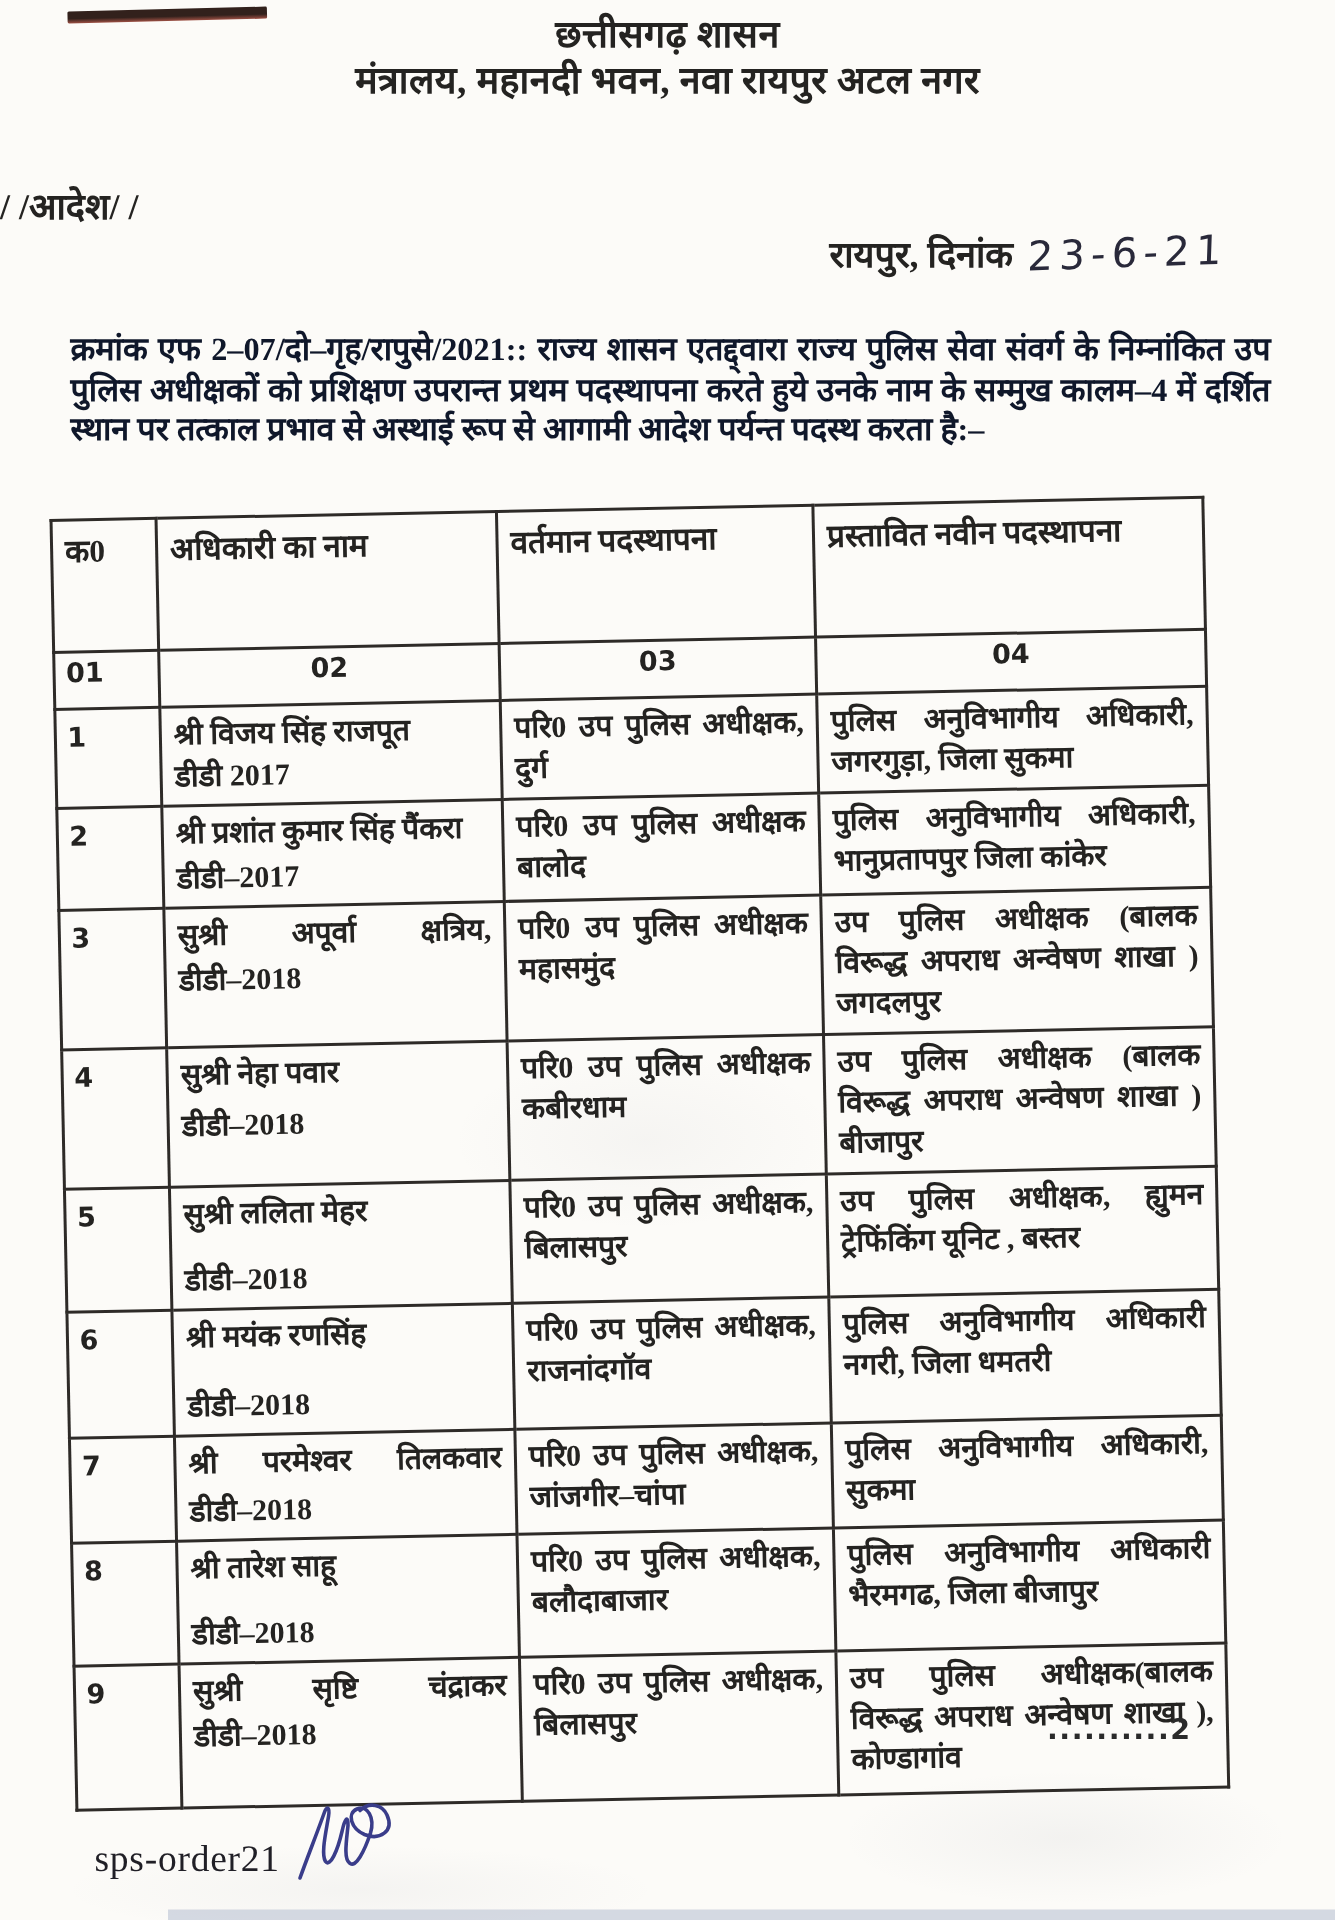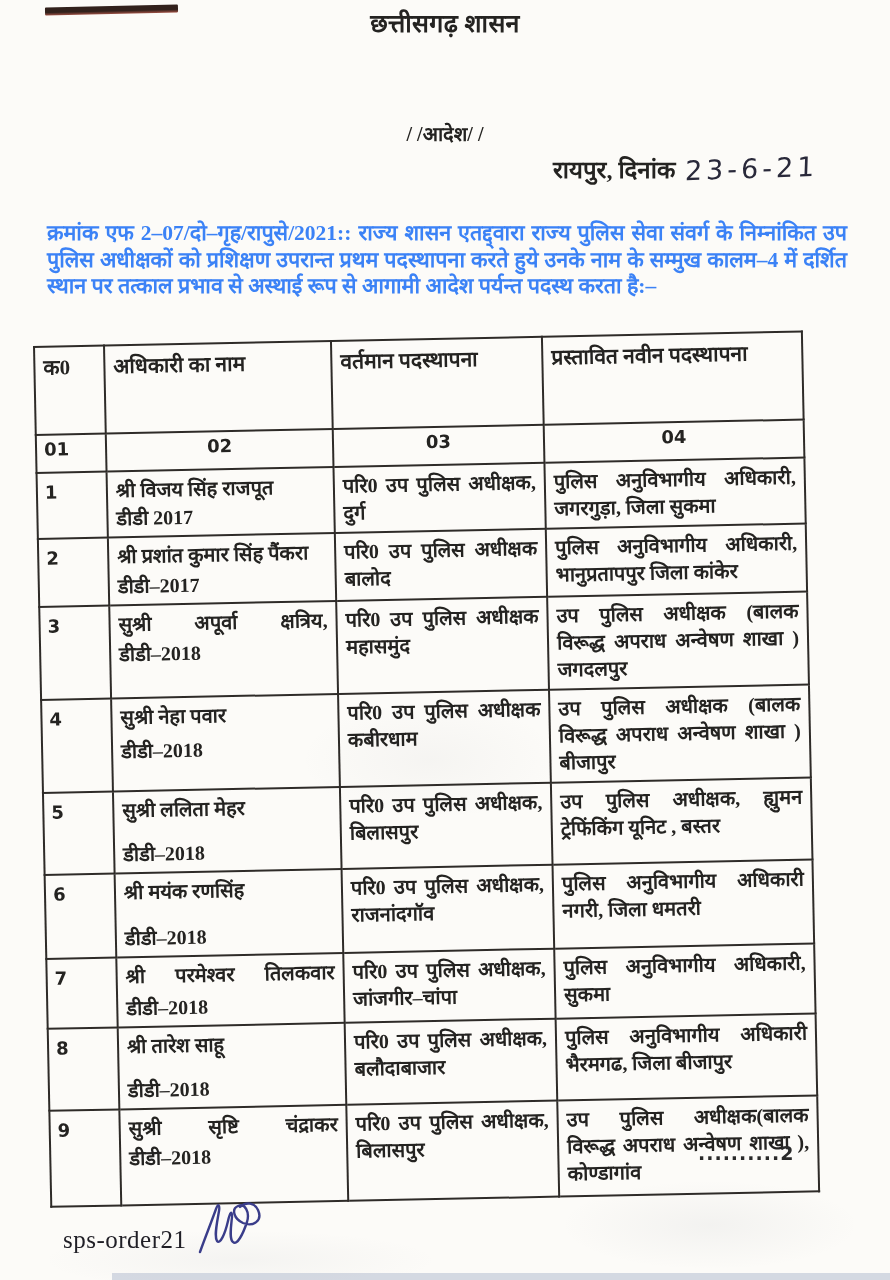--- a/index.html
+++ b/index.html
@@ -26,36 +26,36 @@
     transform:rotate(-1.4deg);border-radius:1px;
   }
 
   .letterhead{
     position:absolute;top:8px;left:0;width:100%;
     text-align:center;font-size:25px;line-height:31px;font-weight:600;
     letter-spacing:.3px;color:#242321;
   }
   .order-title{
     position:absolute;top:120px;left:0;width:100%;
-    text-align:center;font-size:20px;font-weight:600;color:#242321;
+    font-size:24px;font-weight:600;color:#242321;
   }
   .date-line{
     position:absolute;top:152px;left:553px;
     font-size:24px;font-weight:600;white-space:nowrap;color:#242321;
   }
   .handwritten{
     display:inline-block;margin-left:10px;
     font-family:"DejaVu Sans",sans-serif;
     font-size:27px;font-weight:500;letter-spacing:4px;
     color:#29293a;transform:rotate(-2deg) skewX(-4deg);
   }
   .body-para{
     position:absolute;top:220px;left:47px;width:800px;
     font-size:21.5px;line-height:26.5px;font-weight:600;
-    text-align:justify;margin:0;color:#3b82f6;
+    text-align:justify;margin:0;color:#0f172a;
   }
 
   .table-wrap{
     position:absolute;left:33px;top:346px;width:768px;
     transform:rotate(-1.15deg);transform-origin:0 0;
   }
   table{border-collapse:collapse;width:768px;font-size:20px;table-layout:fixed;}
   col.c1{width:70px;}col.c2{width:227px;}col.c3{width:211px;}col.c4{width:260px;}
   th,td{
     border:2px solid #2e2b28;vertical-align:top;
@@ -93,20 +93,21 @@
 
 <div class="page">
 
   <div class="artifact-top"></div>
   <div class="blotch b1"></div>
   <div class="blotch b2"></div>
   <div class="blotch b3"></div>
 
   <div class="letterhead">
     <div>छत्तीसगढ़ शासन</div>
+    <div>मंत्रालय, महानदी भवन, नवा रायपुर अटल नगर</div>
   </div>
 
   <div class="order-title">/ /आदेश/ /</div>
 
   <div class="date-line">
     <span>रायपुर, दिनांक</span><span class="handwritten">23-6-21</span>
   </div>
 
   <p class="body-para">क्रमांक एफ 2–07/दो–गृह/रापुसे/2021::  राज्य शासन एतद्द्वारा राज्य पुलिस सेवा संवर्ग के निम्नांकित उप पुलिस अधीक्षकों को प्रशिक्षण उपरान्त प्रथम पदस्थापना करते हुये उनके नाम के सम्मुख कालम–4 में दर्शित स्थान पर तत्काल प्रभाव से अस्थाई रूप से आगामी आदेश पर्यन्त पदस्थ करता है:–</p>
 

